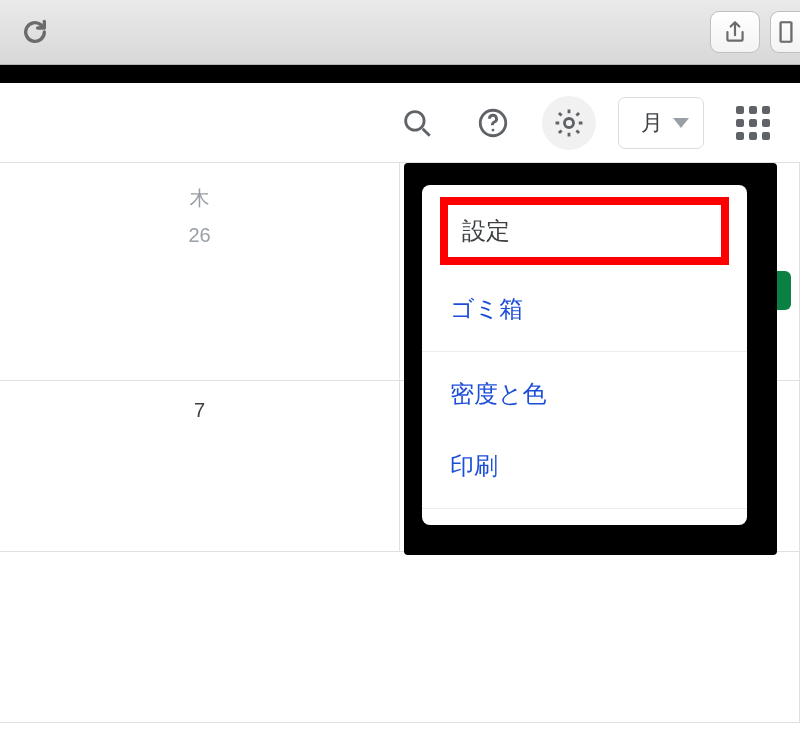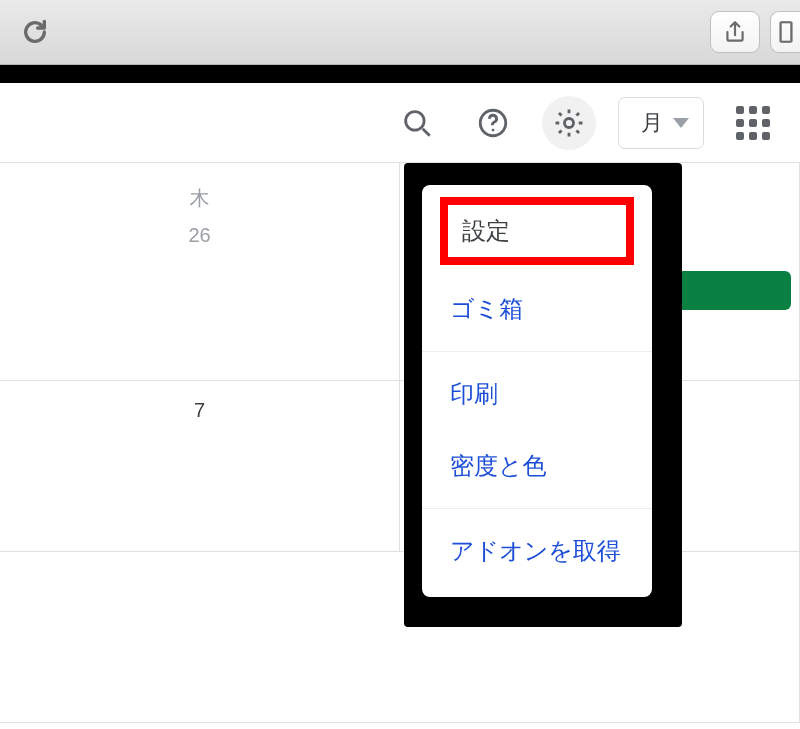--- a/index.html
+++ b/index.html
@@ -76,21 +76,21 @@
     .daynum.dark { color: #3c4043; }
     .event-chip {
       margin: 24px 8px 0 8px; background: #0b8043; color: #fff;
       border-radius: 6px; padding: 6px 14px; font-size: 20px; white-space: nowrap; overflow: hidden;
     }
     .event-dot { position: absolute; top: 62px; left: 50%; transform: translateX(-50%); width: 46px; height: 46px; background: #1a73e8; border-radius: 50%; }
 
     
     .dropdown-frame {
       position: absolute; top: 163px; left: 404px;
-      width: 278px;
+      width: 373px;
       background: #000; padding: 22px 30px 30px 18px;
       border-radius: 4px;
     }
     .dropdown {
       background: #fff; border-radius: 8px; box-shadow: 0 4px 12px rgba(0,0,0,.25);
       padding: 10px 0;
     }
     .dd-item {
       padding: 20px 28px; font-size: 24px; color: #1d4ed8; cursor: pointer;
     }
@@ -193,18 +193,17 @@
   </div>
 </div>
 
 <div class="dropdown-frame">
   <div class="dropdown">
     <div class="hl-wrap">
       <div class="hl-box">設定</div>
     </div>
     <div class="dd-item">ゴミ箱</div>
     <div class="dd-sep"></div>
+    <div class="dd-item">密度と色</div>
     <div class="dd-item">印刷</div>
-    <div class="dd-item">密度と色</div>
     <div class="dd-sep"></div>
-    <div class="dd-item">アドオンを取得</div>
   </div>
 </div>
 
 </body></html>

